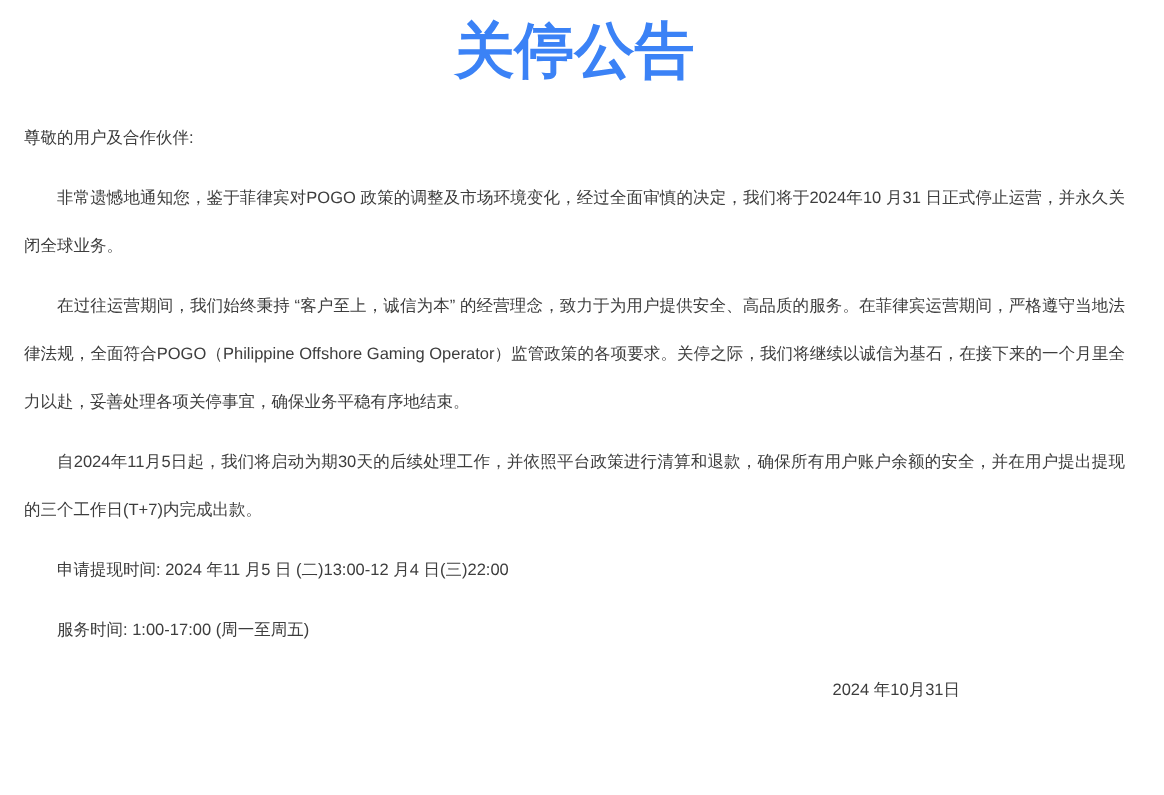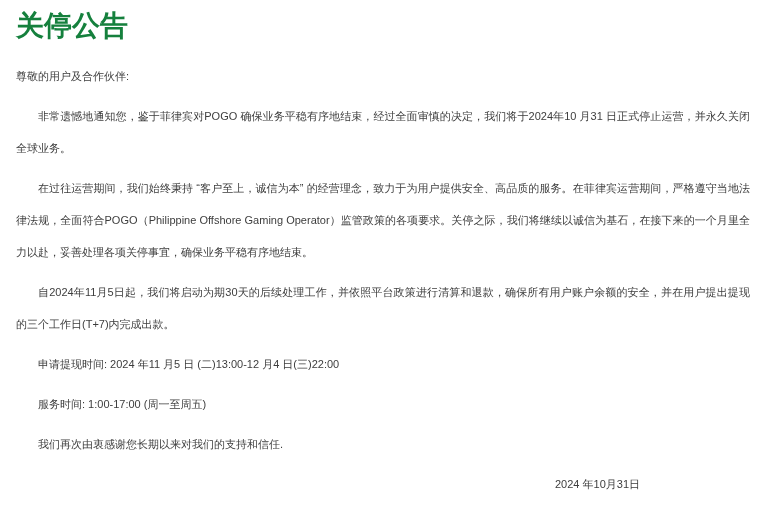--- a/index.html
+++ b/index.html
@@ -15,24 +15,25 @@
       color: #3d3d3d;
     }
     .page {
       box-sizing: border-box;
       width: 776px;
       height: 530px;
       padding: 6px 26px 0 16px;
       background: #ffffff;
     }
     .notice-title {
-      font-size: 28px;
+      text-align: center;
+      font-size: 40px;
       line-height: 1.3;
       font-weight: 700;
-      color: #15803d;
+      color: #3b82f6;
       margin: 2px 0 16px 0;
     }
     p {
       font-size: 11px;
       line-height: 32px;
       margin: 8px 0;
       text-align: justify;
     }
     .salutation {
       text-indent: 0;
@@ -47,26 +48,25 @@
     }
   </style>
 </head>
 <body>
 
 <div class="page">
   <h1 class="notice-title">关停公告</h1>
 
   <p class="salutation">尊敬的用户及合作伙伴:</p>
 
-  <p class="indent">非常遗憾地通知您，鉴于菲律宾对POGO 确保业务平稳有序地结束，经过全面审慎的决定，我们将于2024年10 月31 日正式停止运营，并永久关闭全球业务。</p>
+  <p class="indent">非常遗憾地通知您，鉴于菲律宾对POGO 政策的调整及市场环境变化，经过全面审慎的决定，我们将于2024年10 月31 日正式停止运营，并永久关闭全球业务。</p>
 
   <p class="indent">在过往运营期间，我们始终秉持 “客户至上，诚信为本” 的经营理念，致力于为用户提供安全、高品质的服务。在菲律宾运营期间，严格遵守当地法律法规，全面符合POGO（Philippine Offshore Gaming Operator）监管政策的各项要求。关停之际，我们将继续以诚信为基石，在接下来的一个月里全力以赴，妥善处理各项关停事宜，确保业务平稳有序地结束。</p>
 
   <p class="indent">自2024年11月5日起，我们将启动为期30天的后续处理工作，并依照平台政策进行清算和退款，确保所有用户账户余额的安全，并在用户提出提现的三个工作日(T+7)内完成出款。</p>
 
   <p class="indent">申请提现时间:  2024 年11 月5 日 (二)13:00-12 月4 日(三)22:00</p>
 
   <p class="indent">服务时间:  1:00-17:00 (周一至周五)</p>
 
-  <p class="indent">我们再次由衷感谢您长期以来对我们的支持和信任.</p>
 
   <p class="date-line">2024 年10月31日</p>
 </div>
 
 </body></html>

